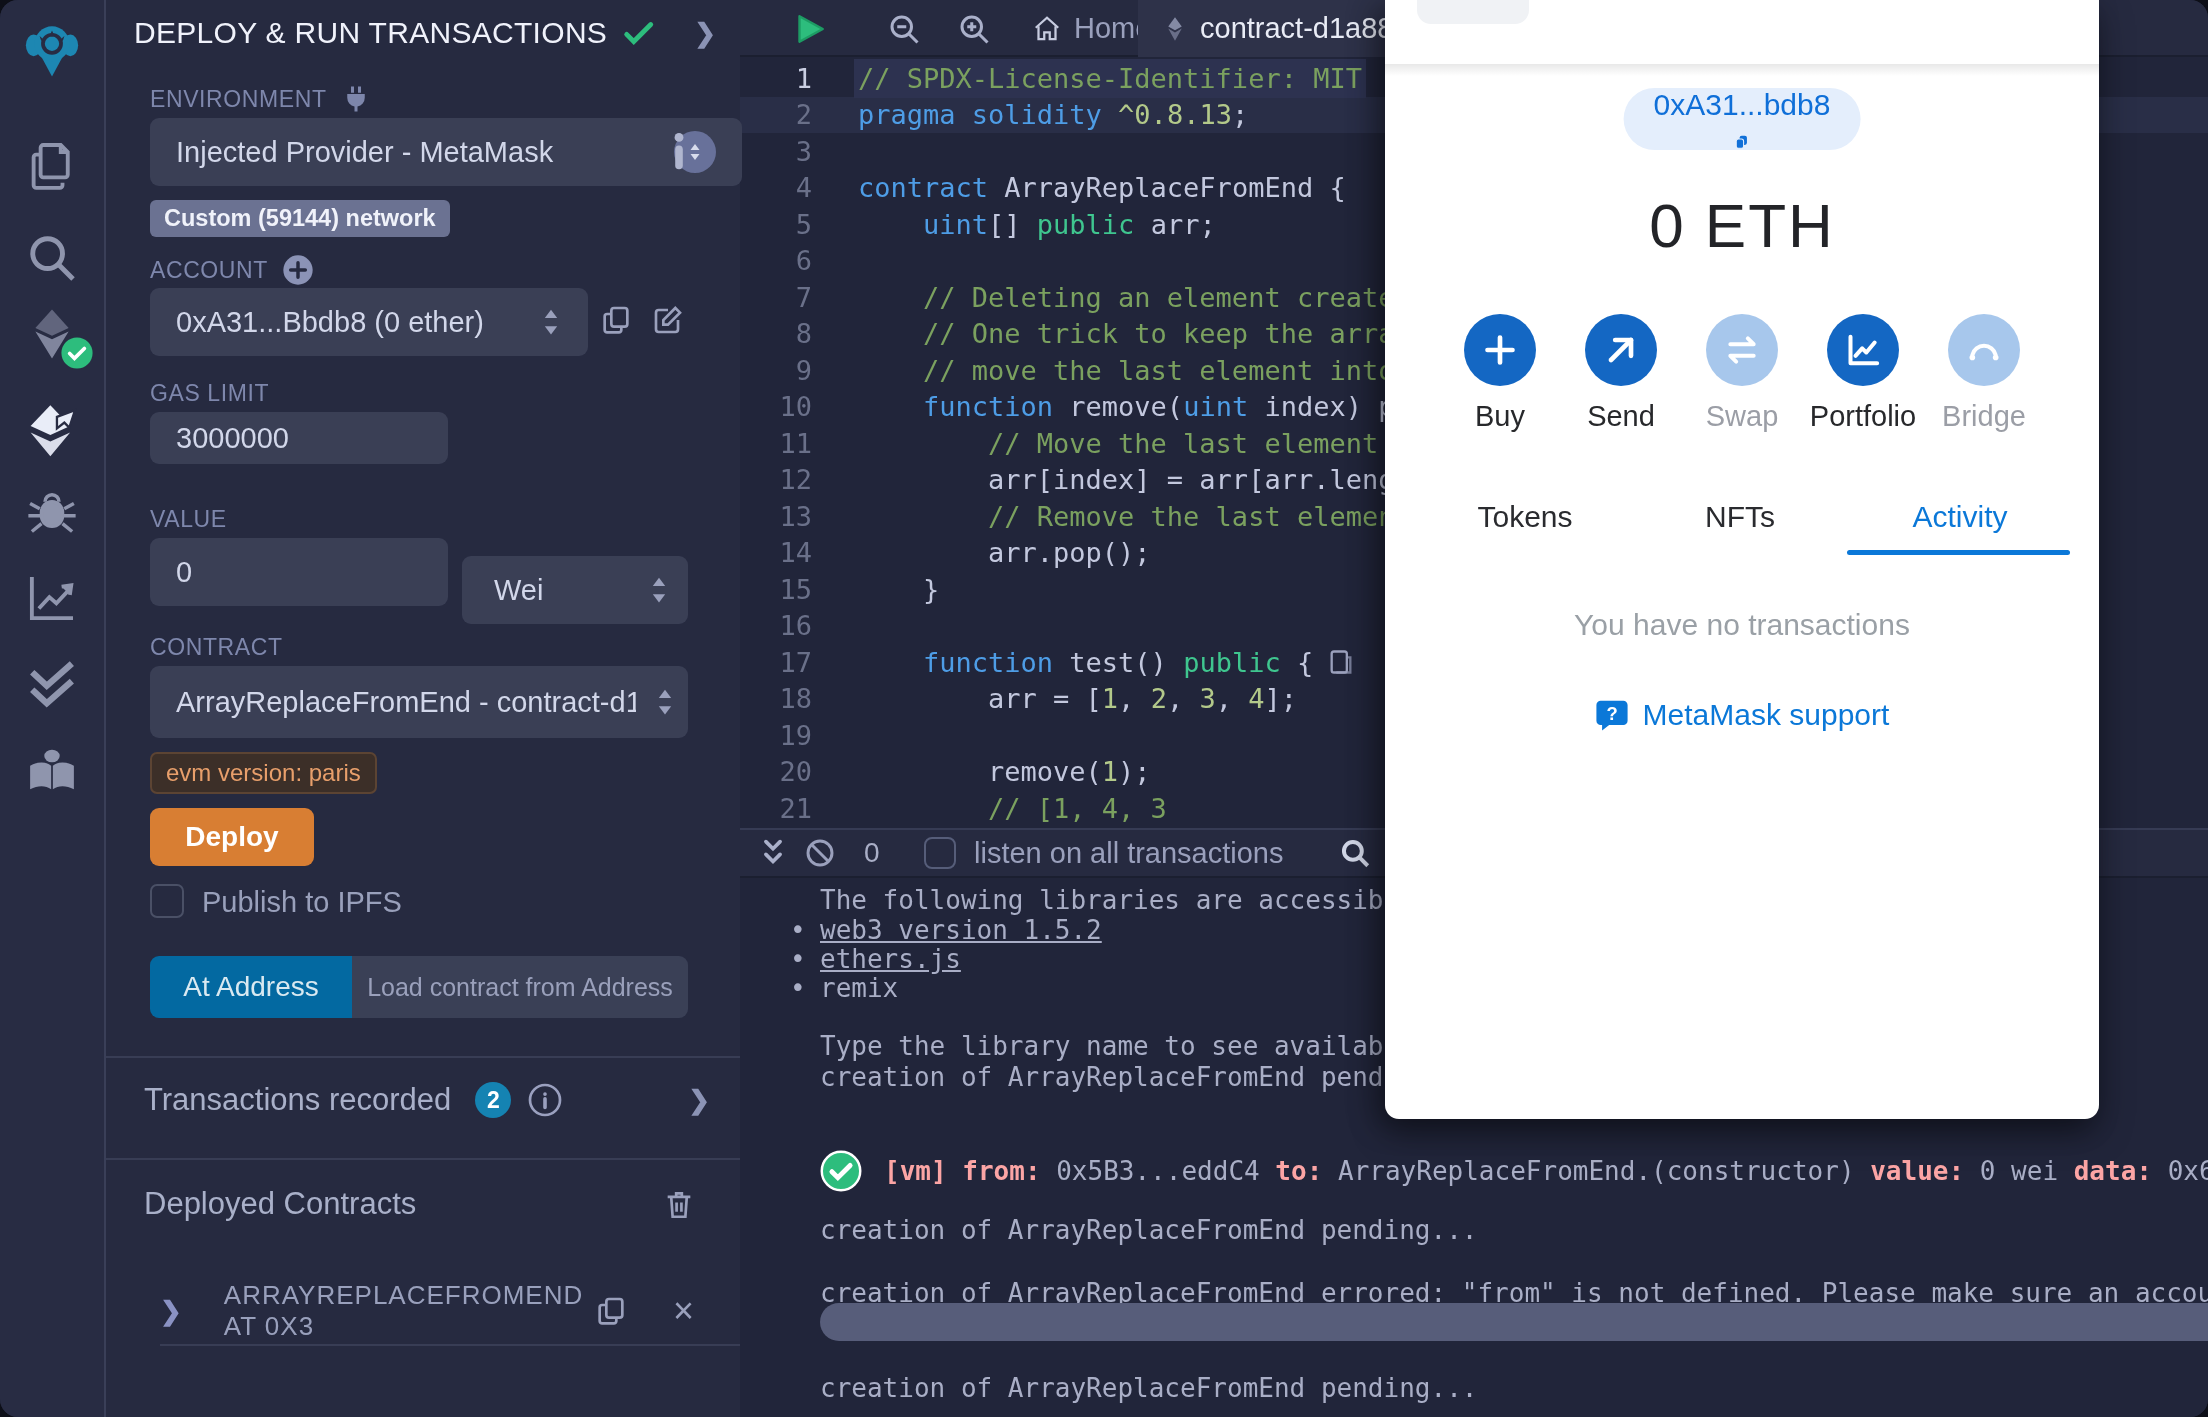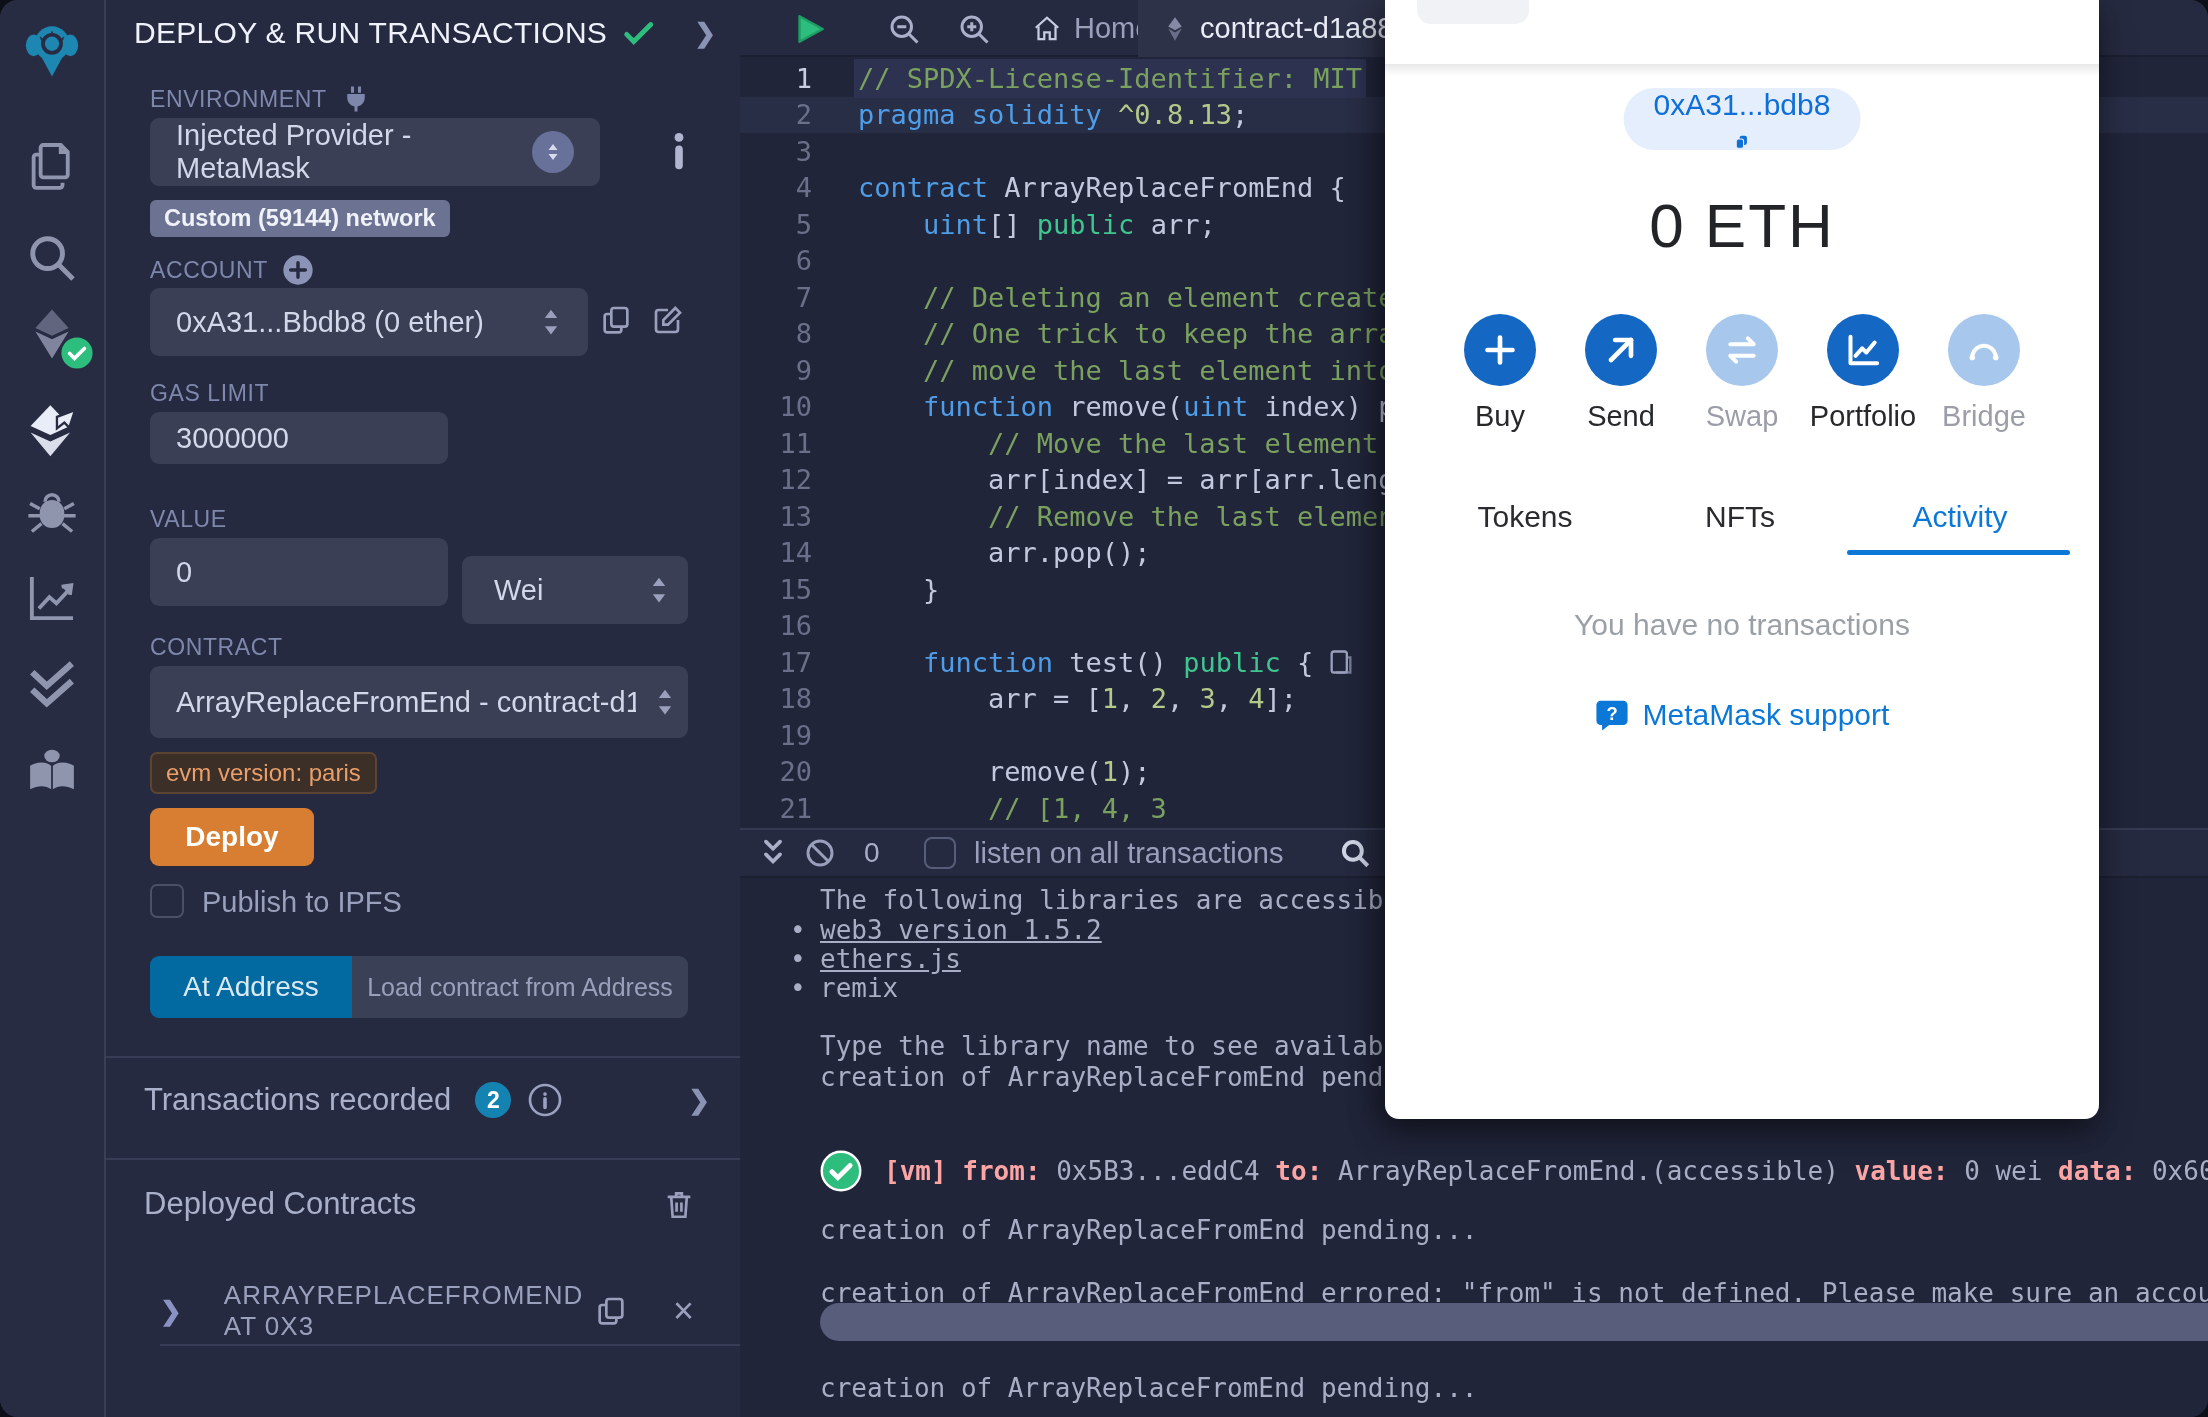--- a/index.html
+++ b/index.html
@@ -180,21 +180,21 @@
       <span class="chev" style="margin-left:auto;">❯</span>
     </div>
 
     <div class="prow" style="left:44px; top:84px;">
       <span class="plabel">ENVIRONMENT</span>
       <svg style="width:30px;height:30px;margin-left:14px;" viewBox="0 0 24 24" fill="#7d86ab">
           <path d="M8 2v5h2.4V2Zm5.6 0v5H16V2Z"></path>
           <path d="M5 8h14v3a7 7 0 0 1-5.8 6.9V22h-2.4v-4.1A7 7 0 0 1 5 11Z"></path>
         </svg>
     </div>
-    <div class="select" style="left:44px; top:118px; width:450px; height:68px;">
+    <div class="select" style="left:44px; top:118px; width:592px; height:68px;">
       <span>Injected Provider - MetaMask</span>
       <span class="circle-caret" style="margin-left:auto;">
         <svg viewBox="0 0 16 24" style="width:16px;height:24px;" fill="#d8dcec">
             <path d="M8 4l4.5 6h-9Z"></path>
             <path d="M8 20l-4.5-6h9Z"></path>
           </svg>
       </span>
     </div>
     <svg style="position:absolute; left:566px; top:132px; width:14px; height:38px;" viewBox="0 0 8 24" fill="#b0b6cf">
         <circle cx="4" cy="3.4" r="2.8"></circle>
@@ -432,21 +432,21 @@
         <div class="trow" style="top: 36px;"><span class="bullet">•</span><a style="text-decoration: underline;">web3 version 1.5.2</a></div>
         <div class="trow" style="top: 65px;"><span class="bullet">•</span><a style="text-decoration: underline;">ethers.js</a></div>
         <div class="trow" style="top: 94px;"><span class="bullet">•</span><span>remix</span></div>
         <div class="trow" style="top: 152px;"><span>Type the library name to see available commands.</span></div>
         <div class="trow" style="top: 183px;"><span>creation of ArrayReplaceFromEnd pending...</span></div>
         <div class="trow vmrow" style="top: 272px;">
           <span class="vmcheck"><svg viewBox="0 0 24 24">
               <circle cx="12" cy="12" r="11" fill="#2dbd7d" stroke="#fff" stroke-width="1.4"></circle>
               <path d="M6.8 12.4l3.4 3.4 7-7" stroke="#fff" stroke-width="2.8" fill="none" stroke-linecap="round"></path>
             </svg></span>
-          <span><b>[vm] </b><b>from: </b><span>0x5B3...eddC4 </span><b>to: </b><span>ArrayReplaceFromEnd.(accessible) </span><b>value: </b><span>0 wei </span><b>data: </b><span>0x608...20</span></span>
+          <span><b>[vm] </b><b>from: </b><span>0x5B3...eddC4 </span><b>to: </b><span>ArrayReplaceFromEnd.(constructor) </span><b>value: </b><span>0 wei </span><b>data: </b><span>0x608...20</span></span>
         </div>
         <div class="trow" style="top: 336px;"><span>creation of ArrayReplaceFromEnd pending...</span></div>
         <div class="trow" style="top: 399px;"><span>creation of ArrayReplaceFromEnd errored: "from" is not defined. Please make sure an account is selected. If</span></div>
         <div class="hbar" style="top: 425px;"></div>
         <div class="trow" style="top: 494px;"><span>creation of ArrayReplaceFromEnd pending...</span></div>
       </div>
   </section>
 
   <div class="popup">
     <div class="mm-cutpill"></div>

